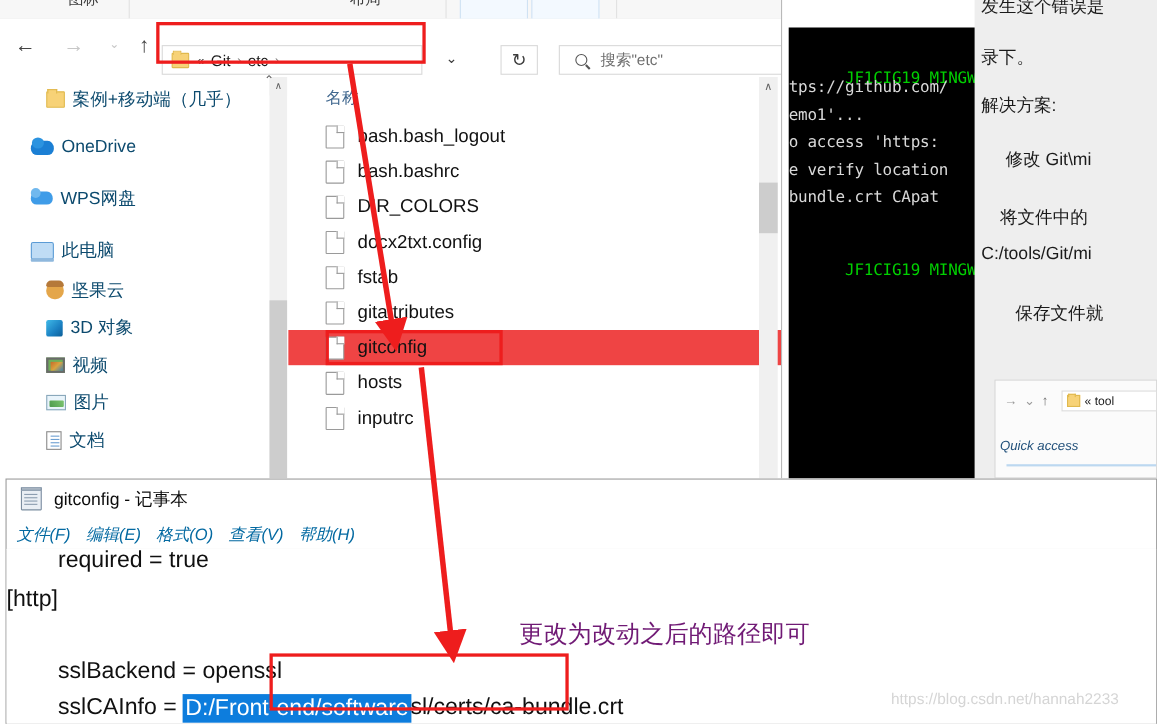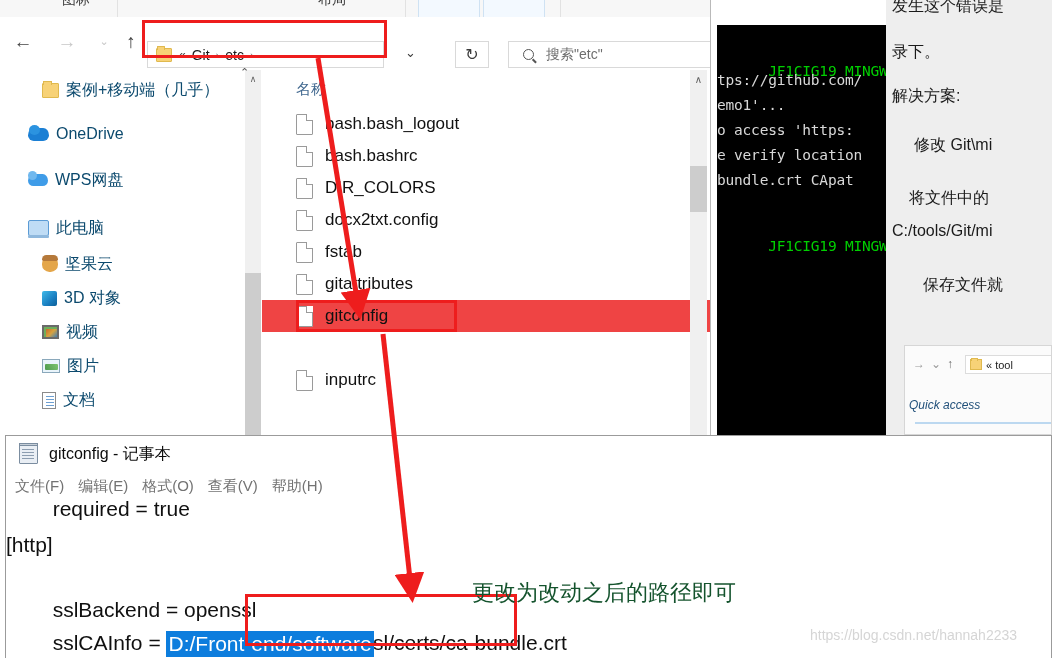--- a/index.html
+++ b/index.html
@@ -159,34 +159,34 @@
     border:1px solid #9b9b9b;box-sizing:border-box;}
   #np-title{position:absolute;left:0;top:0;width:100%;height:37px;display:flex;align-items:center;}
   #np-ico{width:19px;height:19px;margin-left:13px;margin-right:11px;flex:none;position:relative;
     background:#e9eef4;border:1px solid #7b8da0;border-radius:1px;box-sizing:border-box;}
   #np-ico:before{content:"";position:absolute;left:2px;top:3px;width:12px;height:1px;background:#8c9db0;
     box-shadow:0 3px 0 #8c9db0,0 6px 0 #8c9db0,0 9px 0 #8c9db0;}
   #np-ico:after{content:"";position:absolute;left:-1px;top:-3px;width:19px;height:3px;background:#c6cfd8;border:1px solid #7b8da0;box-sizing:border-box;}
   #np-title-text{font-size:16px;color:#0b0b0b;white-space:nowrap;}
   #np-menu{position:absolute;left:0;top:37px;width:100%;height:26px;
     border-bottom:1px solid #e2e2e2;display:flex;align-items:center;}
-  .np-menu-item{font-size:15px;color:#737373;margin-left:14px;white-space:nowrap;}
+  .np-menu-item{font-size:15px;color:#0369a1;margin-left:14px;white-space:nowrap;font-style:italic;}
   .np-menu-item:first-child{margin-left:9px;}
   #np-body{position:absolute;left:0;top:63px;width:100%;height:159px;overflow:hidden;background:#fff;}
   .np-line{position:absolute;left:0;white-space:pre;font-size:21px;color:#101010;}
   #np-sel{position:absolute;background:#0d7ddd;color:#ffffff;padding:1px 2px;}
   #watermark{position:absolute;left:810px;top:627px;font-size:14px;color:#d5d5d5;white-space:nowrap;
     font-family:"Liberation Sans",sans-serif;}
 
   
   .redbox{position:absolute;border:3px solid #ee1d1d;box-sizing:border-box;background:transparent;}
   #red-addr{left:142px;top:20px;width:245px;height:38px;}
   #red-gitconfig{left:296px;top:300px;width:161px;height:32px;}
   #red-sel{left:245px;top:594px;width:272px;height:52px;}
-  #red-note{position:absolute;left:472px;top:562px;font-size:22px;color:#14532d;white-space:nowrap;margin-top:16px;}
+  #red-note{position:absolute;left:472px;top:562px;font-size:22px;color:#701a75;white-space:nowrap;}
   svg#arrows{position:absolute;left:0;top:0;width:1052px;height:658px;pointer-events:none;}
 </style>
 </head>
 <body>
 
 <div class="abs" id="explorer">
 
   <div class="abs" id="ribbon-strip">
     <div class="ribbon-sep" style="left:117px;"></div>
     <div class="ribbon-sep" style="left:405px;"></div>
@@ -285,20 +285,24 @@
       <span class="fico"></span>
       <span class="fname">fstab</span>
     </div>
     <div class="frow" style="top:198px;">
       <span class="fico"></span>
       <span class="fname">gitattributes</span>
     </div>
     <div class="frow selected" style="top:230px;">
       <span class="fico"></span>
       <span class="fname">gitconfig</span>
+    </div>
+    <div class="frow" style="top:262px;">
+      <span class="fico"></span>
+      <span class="fname">hosts</span>
     </div>
     <div class="frow" style="top:294px;">
       <span class="fico"></span>
       <span class="fname">inputrc</span>
     </div>
   </div>
   <div class="abs" id="list-collapse">⌃</div>
   <div class="abs" id="list-scroll-track"></div>
   <div class="abs" id="list-scroll-up">∧</div>
   <div class="abs" id="list-scroll-thumb"></div>

